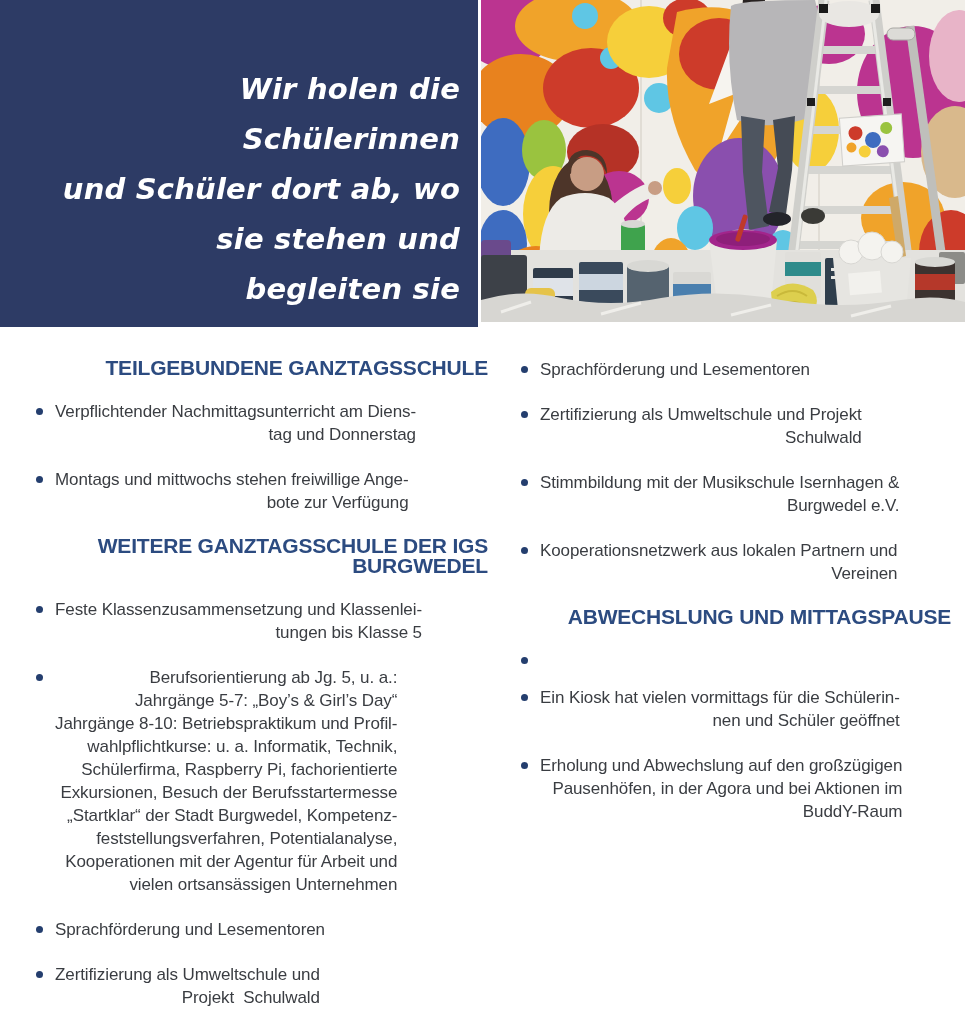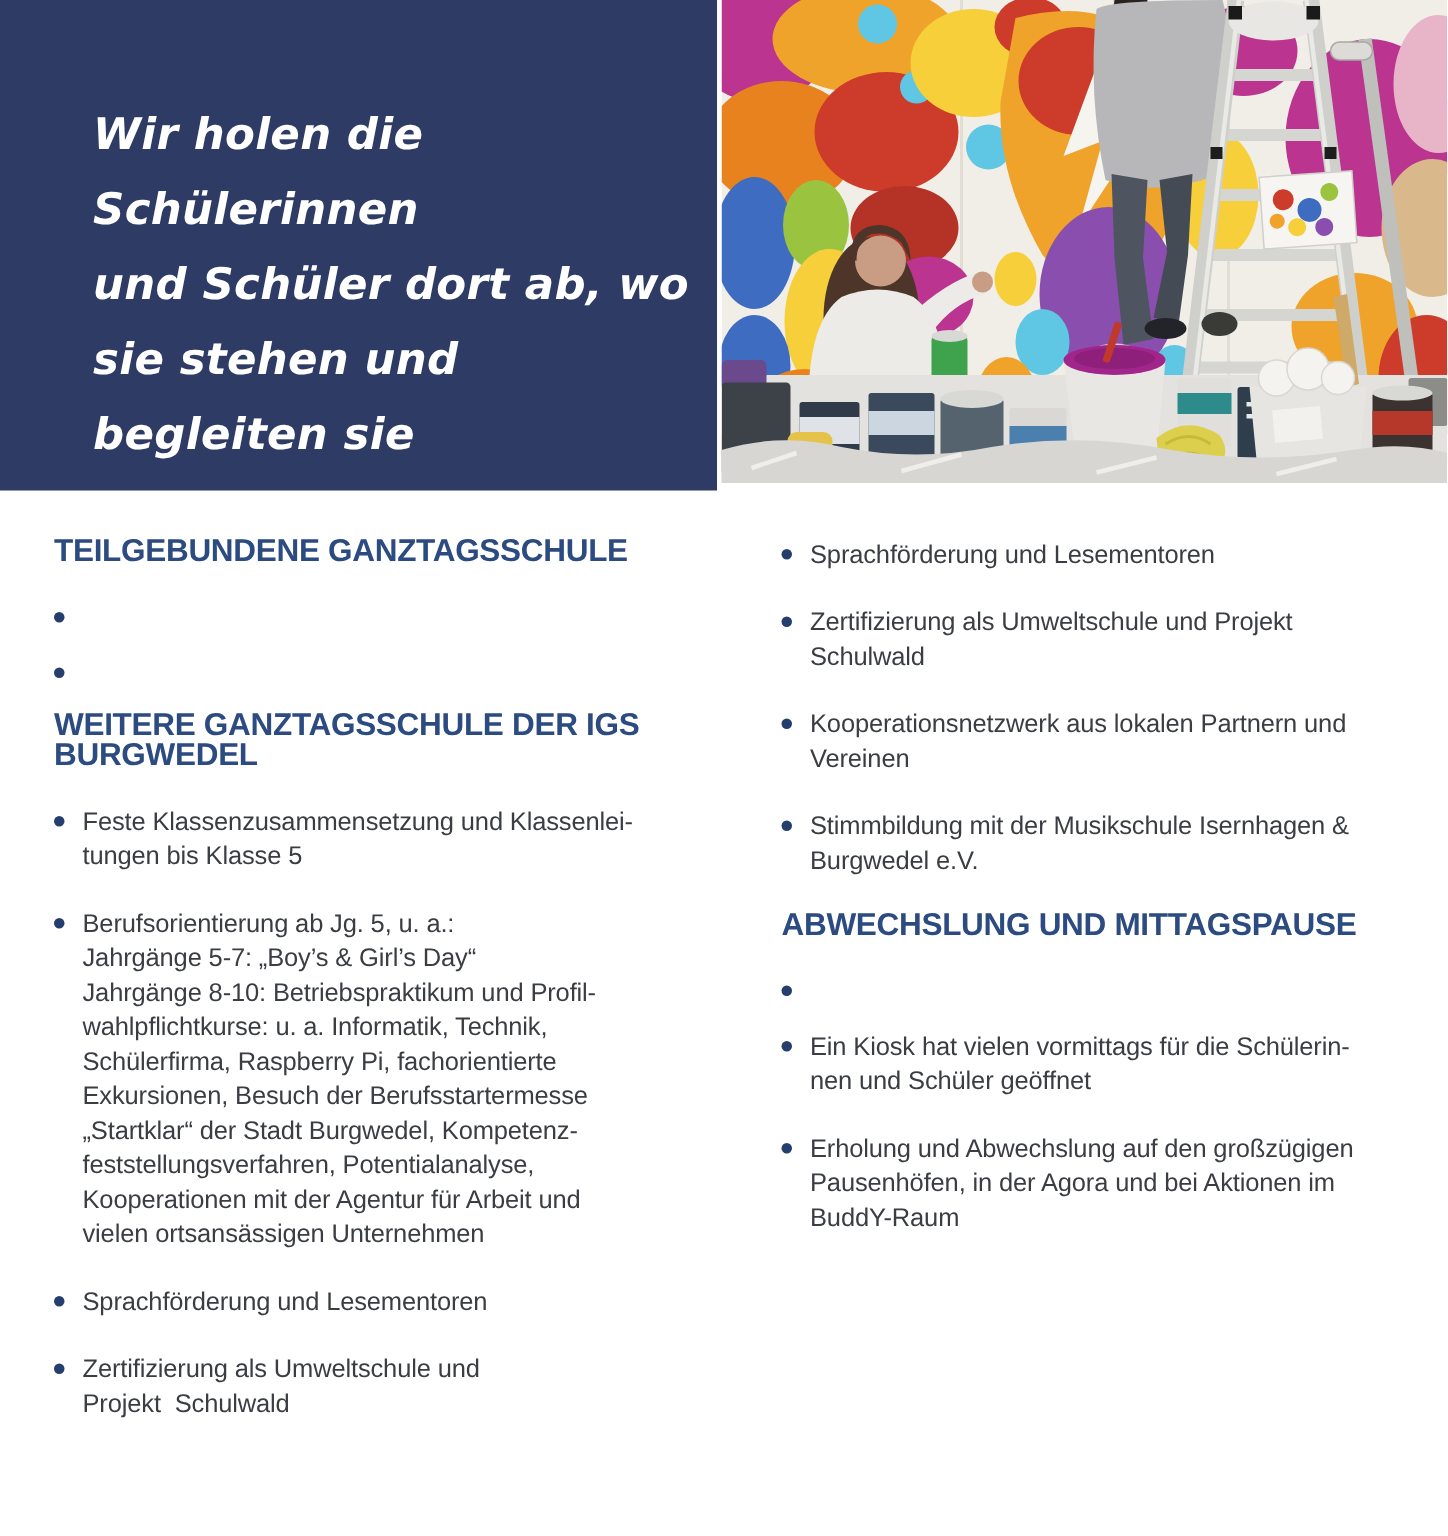--- a/index.html
+++ b/index.html
@@ -1,18 +1,18 @@
 <!DOCTYPE html>
 <html lang="de"><head>
 <meta charset="utf-8">
 <style>
   html,body{margin:0;padding:0;background:#ffffff;}
   .page{
     position:relative;width:965px;height:1024px;background:#ffffff;
-    overflow:hidden;font-family:"Liberation Sans",sans-serif;
+    overflow:hidden;font-family:"Liberation Sans",sans-serif;text-align:right;
   }
   
   .hero{display:flex;gap:3px;align-items:flex-start;}
   .quote-box{
     width:478px;height:327px;background:#2d3b65;box-sizing:border-box;
     padding:64px 18px 0 62px;flex:none;
   }
   .quote{
     color:#ffffff;font-size:29px;line-height:50px;font-style:italic;font-weight:600;
     letter-spacing:0.2px;white-space:pre-line;font-family:"DejaVu Sans",sans-serif;
@@ -185,23 +185,27 @@
     </div>
   </div>
 
   <div class="content">
 
     <div class="col-left">
       <div class="heading">TEILGEBUNDENE GANZTAGSSCHULE</div>
 
       <div class="bullet">
         <span class="dot"></span>
-      </div>
-      <div class="bullet">
-        <span class="dot"></span>
+        <span class="btext">Verpflichtender Nachmittagsunterricht am Diens-
+tag und Donnerstag</span>
+      </div>
+      <div class="bullet">
+        <span class="dot"></span>
+        <span class="btext">Montags und mittwochs stehen freiwillige Ange-
+bote zur Verfügung</span>
       </div>
 
       <div class="heading mid">WEITERE GANZTAGSSCHULE DER IGS BURGWEDEL</div>
 
       <div class="bullet">
         <span class="dot"></span>
         <span class="btext">Feste Klassenzusammensetzung und Klassenlei-
 tungen bis Klasse 5</span>
       </div>
       <div class="bullet">
@@ -233,27 +237,27 @@
         <span class="dot"></span>
         <span class="btext">Sprachförderung und Lesementoren</span>
       </div>
       <div class="bullet">
         <span class="dot"></span>
         <span class="btext">Zertifizierung als Umweltschule und Projekt
 Schulwald</span>
       </div>
       <div class="bullet">
         <span class="dot"></span>
+        <span class="btext">Stimmbildung mit der Musikschule Isernhagen &amp;
+Burgwedel e.V.</span>
+      </div>
+      <div class="bullet">
+        <span class="dot"></span>
         <span class="btext">Kooperationsnetzwerk aus lokalen Partnern und
 Vereinen</span>
-      </div>
-      <div class="bullet">
-        <span class="dot"></span>
-        <span class="btext">Stimmbildung mit der Musikschule Isernhagen &amp;
-Burgwedel e.V.</span>
       </div>
 
       <div class="heading mid">ABWECHSLUNG UND MITTAGSPAUSE</div>
 
       <div class="bullet">
         <span class="dot"></span>
       </div>
       <div class="bullet">
         <span class="dot"></span>
         <span class="btext">Ein Kiosk hat vielen vormittags für die Schülerin-

